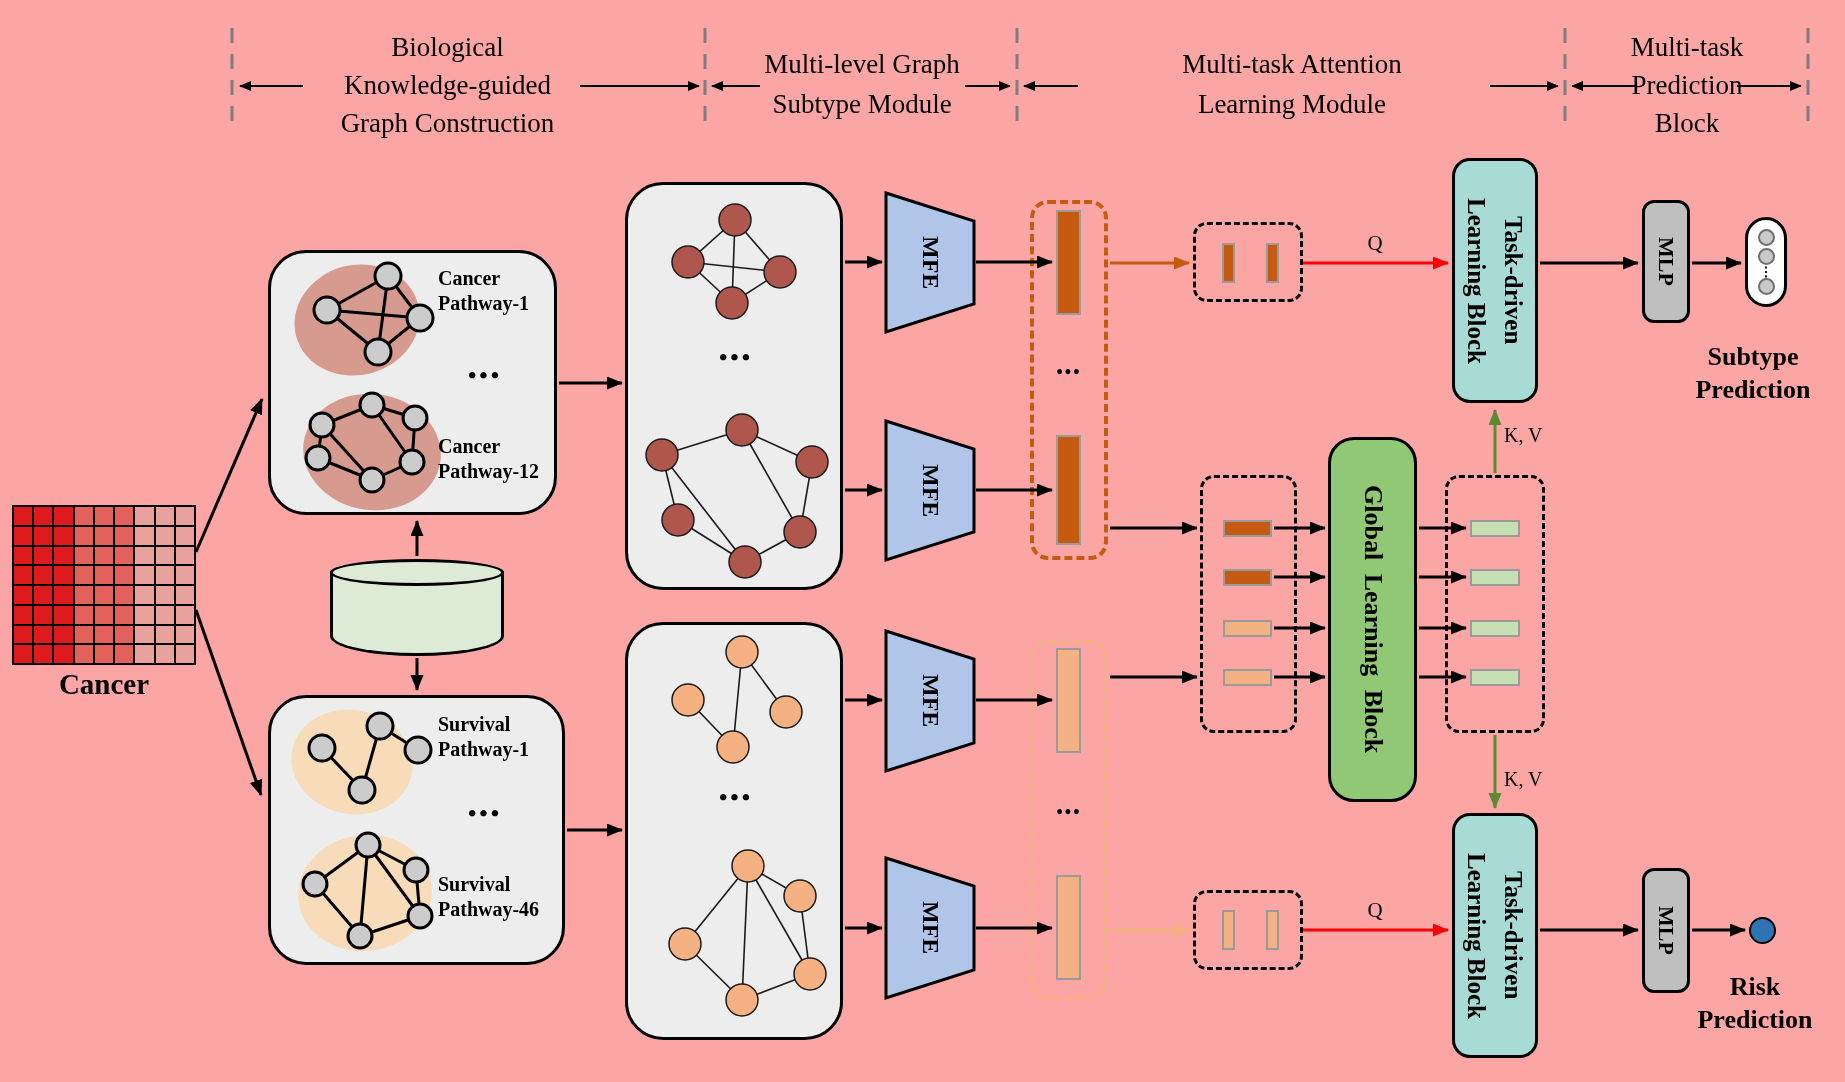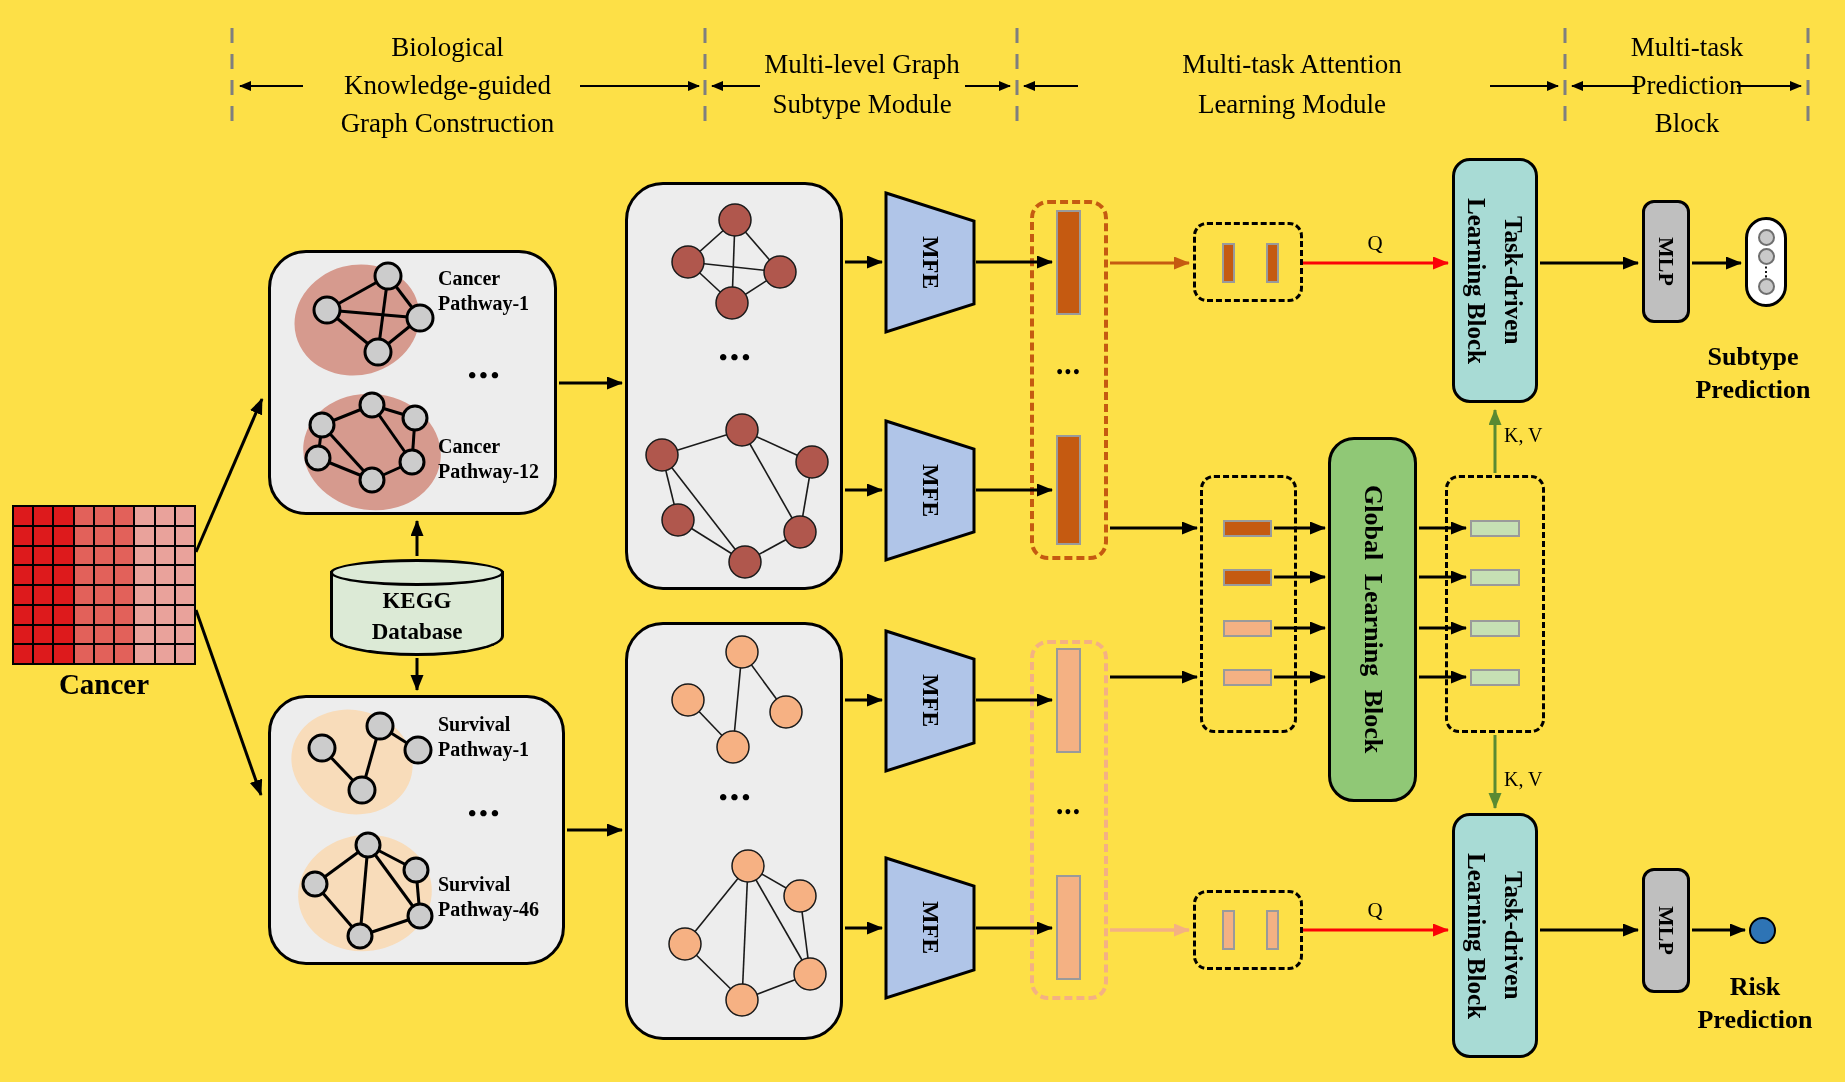--- a/index.html
+++ b/index.html
@@ -1,17 +1,17 @@
 <!DOCTYPE html>
 <html style="--box-grey: #ededed; --cancer-blob: #d69a8e; --survival-blob: #f8dcba; --node-grey: #cccccc; --node-red: #b0574d; --node-orange: #f6b183; --kegg-green: #dcead6; --mfe-blue: #b0c5e8; --dark-orange: #c55a11; --light-orange: #f4b183; --green-block: #90c876; --green-bar: #c6e0b4; --teal-block: #a8dbd5; --mlp-grey: #bfbfbf; --risk-blue: #2e74b5; --arrow-red: #fb0207; --arrow-green: #5a8a32; --sep-grey: #7f7f7f; --bar-border: #9a9a9a;"><head>
 <meta charset="utf-8">
 <style>
   * { box-sizing: border-box; margin: 0; padding: 0; }
   html,body { background:#fff; }
-  #canvas { position:relative; width:1845px; height:1082px; background:#fde047; overflow:hidden;
+  #canvas { position:relative; width:1845px; height:1082px; background:#fca5a5; overflow:hidden;
             font-family:"Liberation Serif", serif; color:#000; }
   .abs { position:absolute; }
   .lbl { position:absolute; font-family:"Liberation Serif", serif; color:#000;
          white-space:pre-line; text-align:center; }
   .hdr { font-size:27px; line-height:38px; }
   .hdr2 { font-size:27px; line-height:40px; }
   .plabel { font-weight:bold; font-size:20px; line-height:25px; text-align:left; }
   .dots { font-weight:bold; font-size:22px; letter-spacing:3px; color:#000; }
   .gbox { position:absolute; background:var(--box-grey); border:3px solid #000; border-radius:38px; }
   .pbox { position:absolute; background:var(--box-grey); border:3px solid #000; border-radius:38px; }
@@ -123,22 +123,20 @@
   <div class="lbl" style="left:12px;top:668px;width:184px;font-size:29px;font-weight:bold;">Cancer</div>
 
   <div class="pbox" style="left:268px;top:250px;width:289px;height:265px;"></div>
   <div class="pbox" style="left:268px;top:695px;width:297px;height:270px;"></div>
 
   <div class="abs" style="left:330px;top:559px;width:174px;height:97px;">
     <div class="abs" style="left:0;top:12px;width:174px;height:85px;background:var(--kegg-green);
                 border:3px solid #000;border-top:none;border-radius:0 0 50% 50% / 0 0 20px 20px;"></div>
     <div class="abs" style="left:0;top:0;width:174px;height:27px;background:var(--kegg-green);
                 border:3px solid #000;border-radius:50%;"></div>
-    <div class="lbl top" style="left:0;top:26px;width:174px;font-size:23px;line-height:31px;font-weight:bold;">KEGG
-Database</div>
   </div>
 
   <div class="lbl plabel top" style="left:438px;top:266px;width:125px;">Cancer
 Pathway-1</div>
   <div class="lbl plabel top" style="left:438px;top:434px;width:125px;">Cancer
 Pathway-12</div>
   <div class="lbl plabel top" style="left:438px;top:712px;width:127px;">Survival
 Pathway-1</div>
   <div class="lbl plabel top" style="left:438px;top:872px;width:127px;">Survival
 Pathway-46</div>

